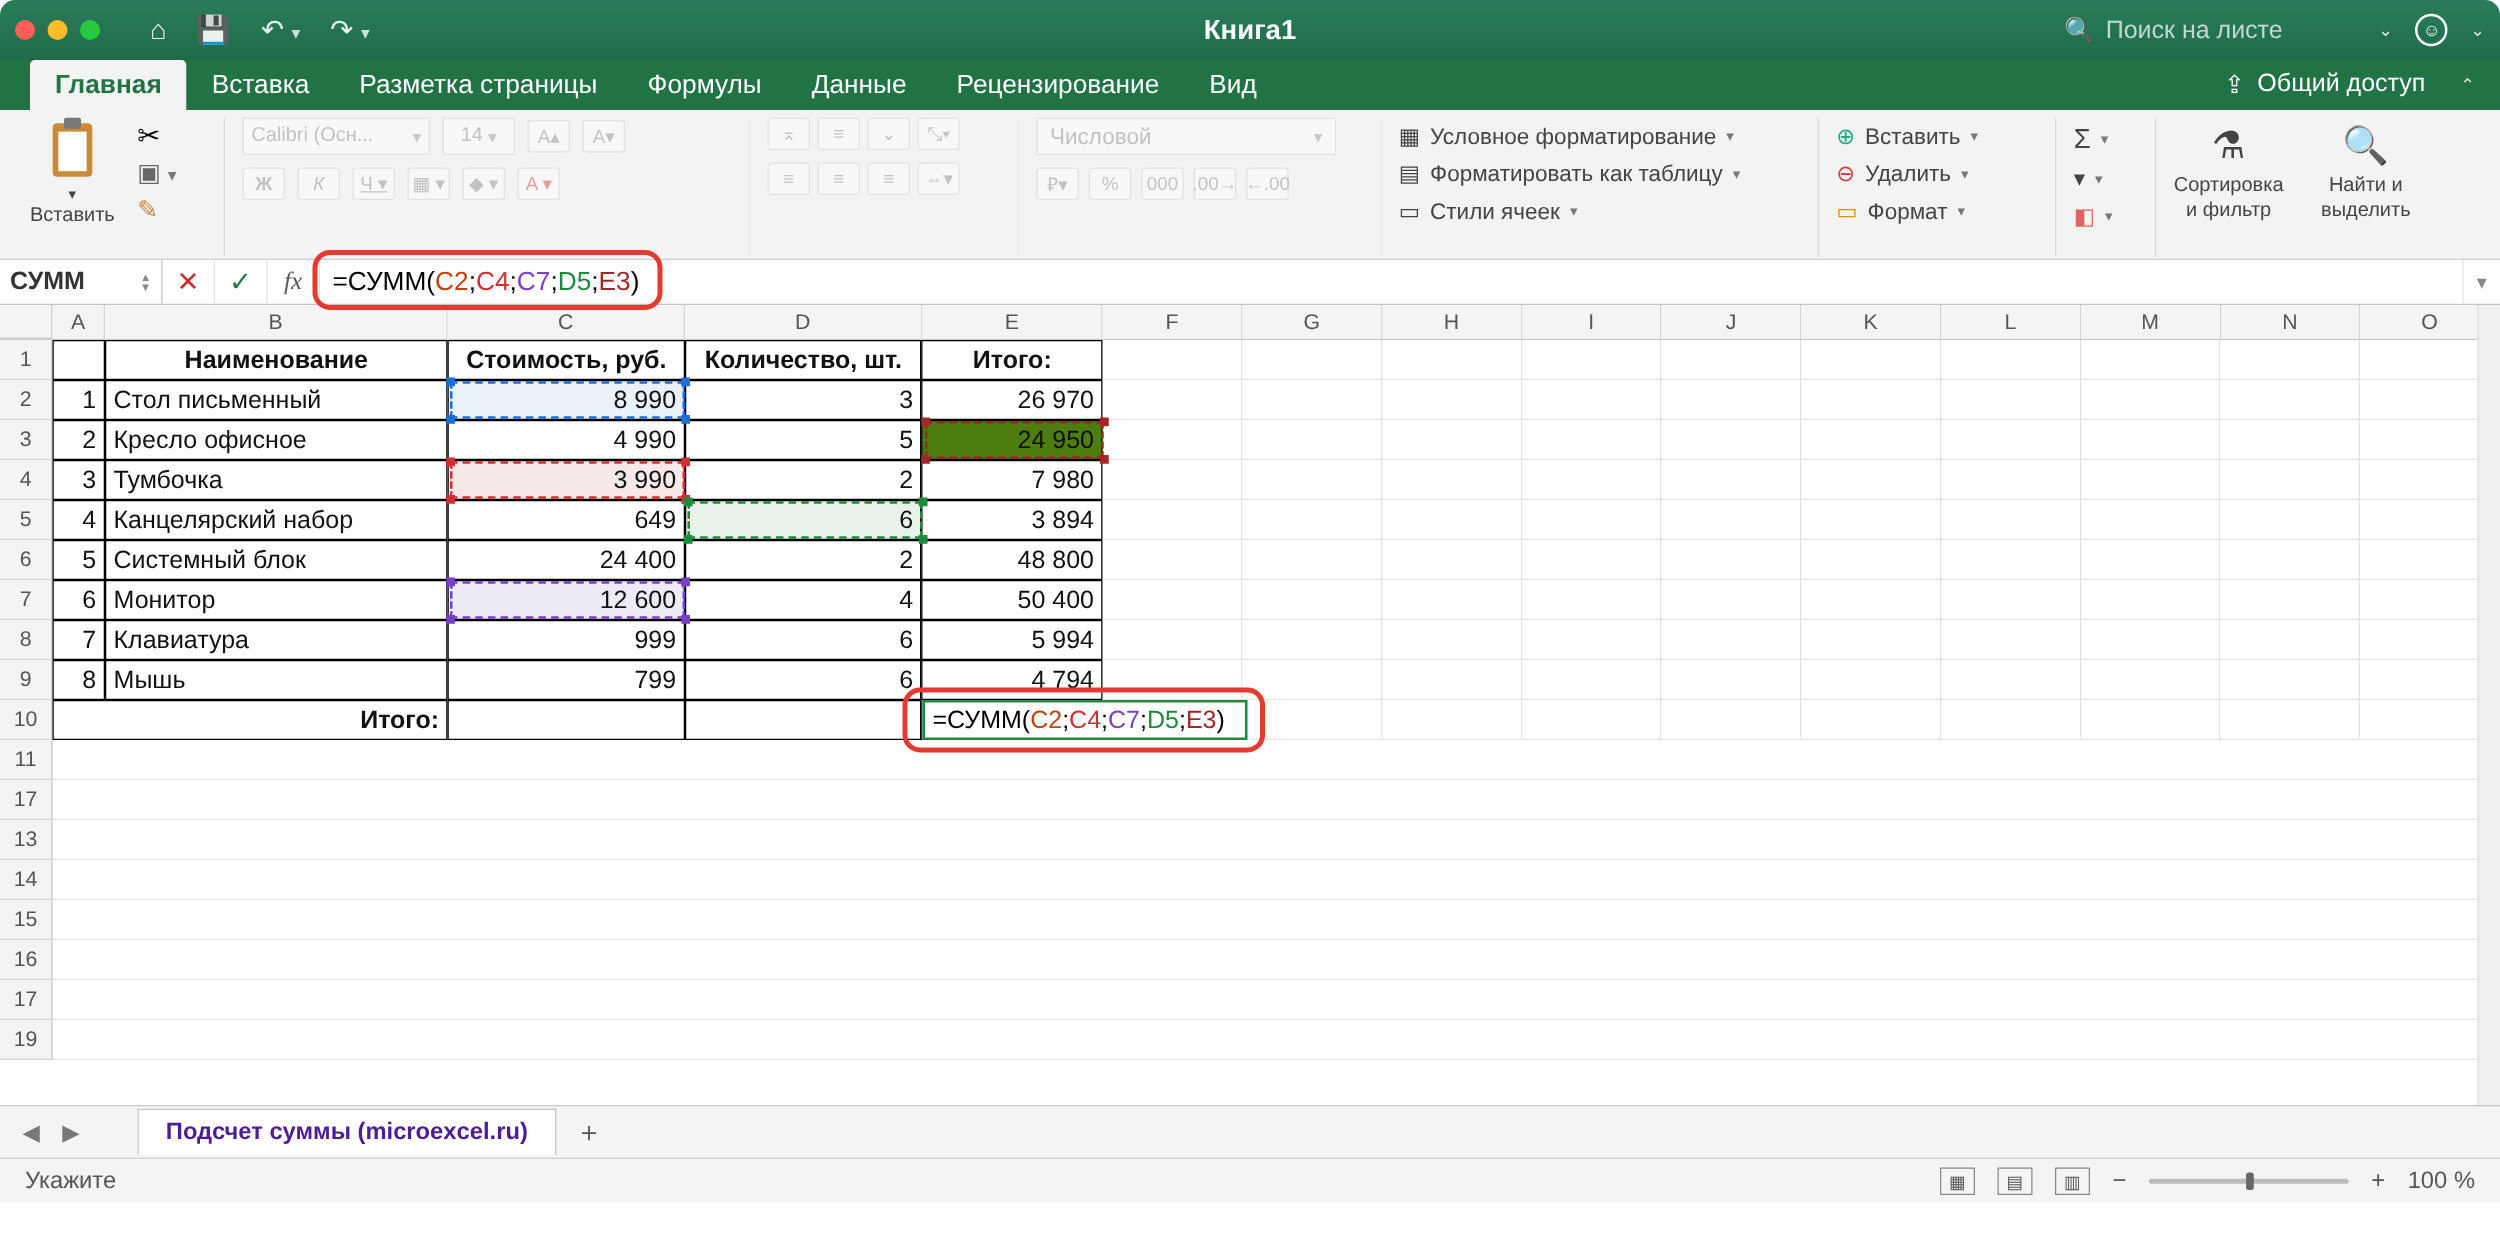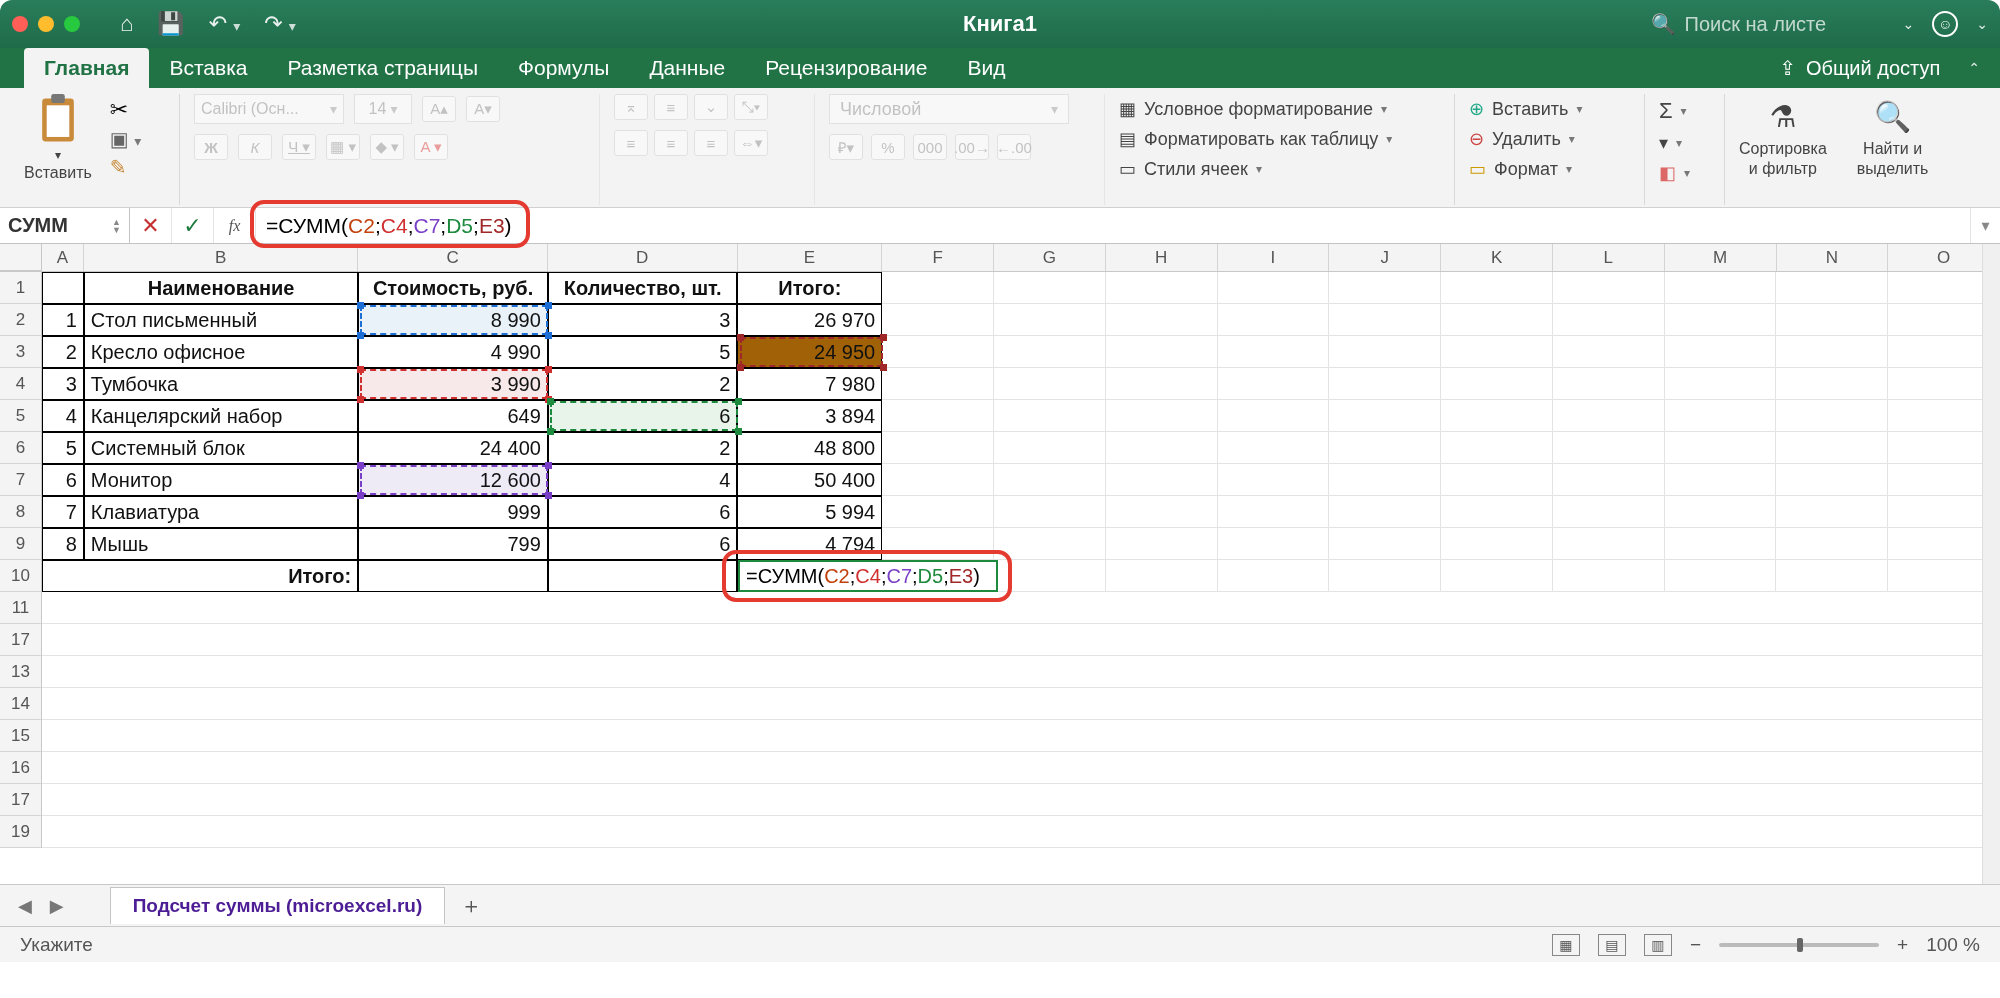--- a/index.html
+++ b/index.html
@@ -44,21 +44,21 @@
 .rtext .drop{font-size:12px; color:#777;}
 .clipboard-svg{width:46px;height:52px;}
 
 
 .formula-bar { height: 36px; border-bottom: 1px solid #c3c3c3; display: flex; align-items: stretch; background:#fff; }
 .namebox { width: 130px; border-right: 1px solid #c3c3c3; display:flex; align-items:center; padding: 0 8px; font-size:20px; font-weight:600; color:#333; justify-content:space-between;}
 .namebox .spin{display:flex;flex-direction:column;font-size:9px;line-height:8px;color:#888;}
 .fb-btn { width: 42px; display:flex; align-items:center; justify-content:center; border-right:1px solid #e4e4e4; font-size:22px;}
 .fb-cancel{color:#c73030;}
 .fb-enter{color:#1e7a3e;}
-.fb-fx{ font-style:italic; font-family: "Times New Roman", serif; color:#555; font-size:16px;}
+.fb-fx{ font-style:italic; font-family: "Times New Roman", serif; color:#555; font-size:20px;}
 .formula-input { flex:1; display:flex; align-items:center; padding: 0 10px; font-size:21px; position:relative;}
 .formula-expand{width:30px;display:flex;align-items:center;justify-content:center;border-left:1px solid #e4e4e4;color:#888;}
 
 
 .redbox{position:absolute;border:4px solid #e43a2f;border-radius:14px;pointer-events:none;z-index:50;}
 
 
 .grid-wrap { position: relative; height: 640px; overflow: hidden; background:#fff;}
 .colheads { display:flex; height:28px; border-bottom:1px solid #c8c8c8; background:#f4f4f4; font-size:17px;}
 .corner{width:42px;border-right:1px solid #c8c8c8;border-bottom:1px solid #c8c8c8;background:#f4f4f4;}
@@ -364,21 +364,21 @@
         <div class="cell cX"></div>
         <div class="cell cX"></div>
         <div class="cell cX"></div>
       </div>
     <div class="row">
         <div class="rh">3</div>
         <div class="cell tb cA r">2</div>
         <div class="cell tb cB">Кресло офисное</div>
         <div class="cell tb cC num">4 990</div>
         <div class="cell tb cD num">5</div>
-        <div class="cell tb cE num" style="background:#a16207;">24 950</div>
+        <div class="cell tb cE num" style="background:#4d7c0f;">24 950</div>
         <div class="cell cX"></div>
         <div class="cell cX"></div>
         <div class="cell cX"></div>
         <div class="cell cX"></div>
         <div class="cell cX"></div>
         <div class="cell cX"></div>
         <div class="cell cX"></div>
         <div class="cell cX"></div>
         <div class="cell cX"></div>
         <div class="cell cX"></div>

